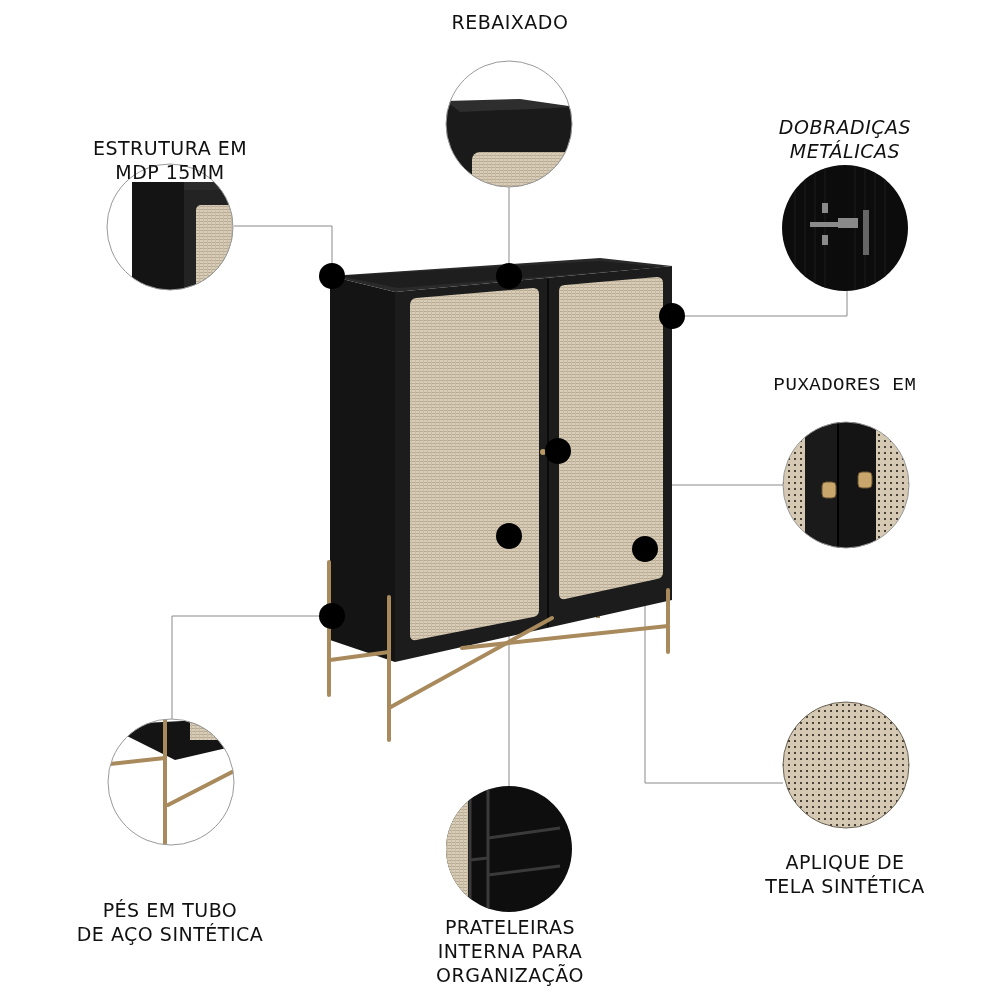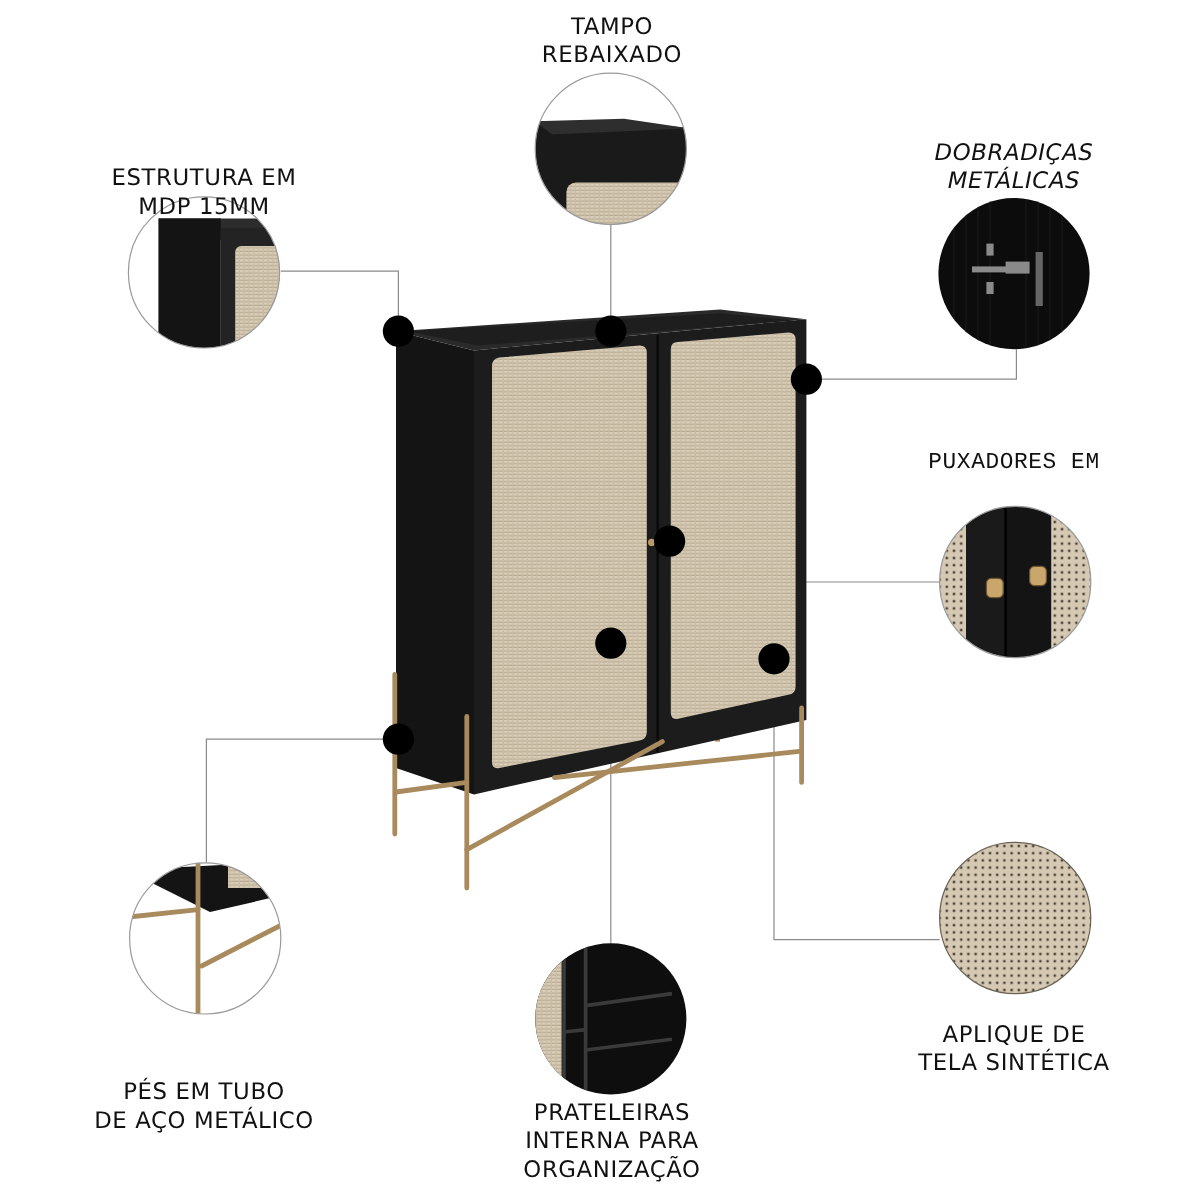--- a/index.html
+++ b/index.html
@@ -181,33 +181,32 @@
   <g>
     <circle cx="846" cy="765" r="63" fill="url(#caneDots)" stroke="#6a6355" stroke-width="1"></circle>
   </g>
 </svg>
 
 <div class="label" style="left:70px; top:116px; width:200px;margin-top:20px;">
   <span>ESTRUTURA EM</span>
   <span>MDP 15MM</span>
 </div>
 <div class="label" style="left:410px; top:10px; width:200px;">
-  <span>TAMPO</span>
   <span>REBAIXADO</span>
 </div>
 <div class="label" style="left:745px; top:115px; width:200px;font-style:italic;">
   <span>DOBRADIÇAS</span>
   <span>METÁLICAS</span>
 </div>
 <div class="label" style="left:735px; top:373px; width:220px;font-family:Liberation Mono, monospace;">
   <span>PUXADORES EM</span>
 </div>
 <div class="label" style="left:50px; top:853px; width:240px;margin-top:45px;">
   <span>PÉS EM TUBO</span>
-  <span>DE AÇO METÁLICO</span>
+  <span>DE AÇO SINTÉTICA</span>
 </div>
 <div class="label" style="left:400px; top:915px; width:220px;">
   <span>PRATELEIRAS</span>
   <span>INTERNA PARA</span>
   <span>ORGANIZAÇÃO</span>
 </div>
 <div class="label" style="left:735px; top:850px; width:220px;">
   <span>APLIQUE DE</span>
   <span>TELA SINTÉTICA</span>
 </div>

